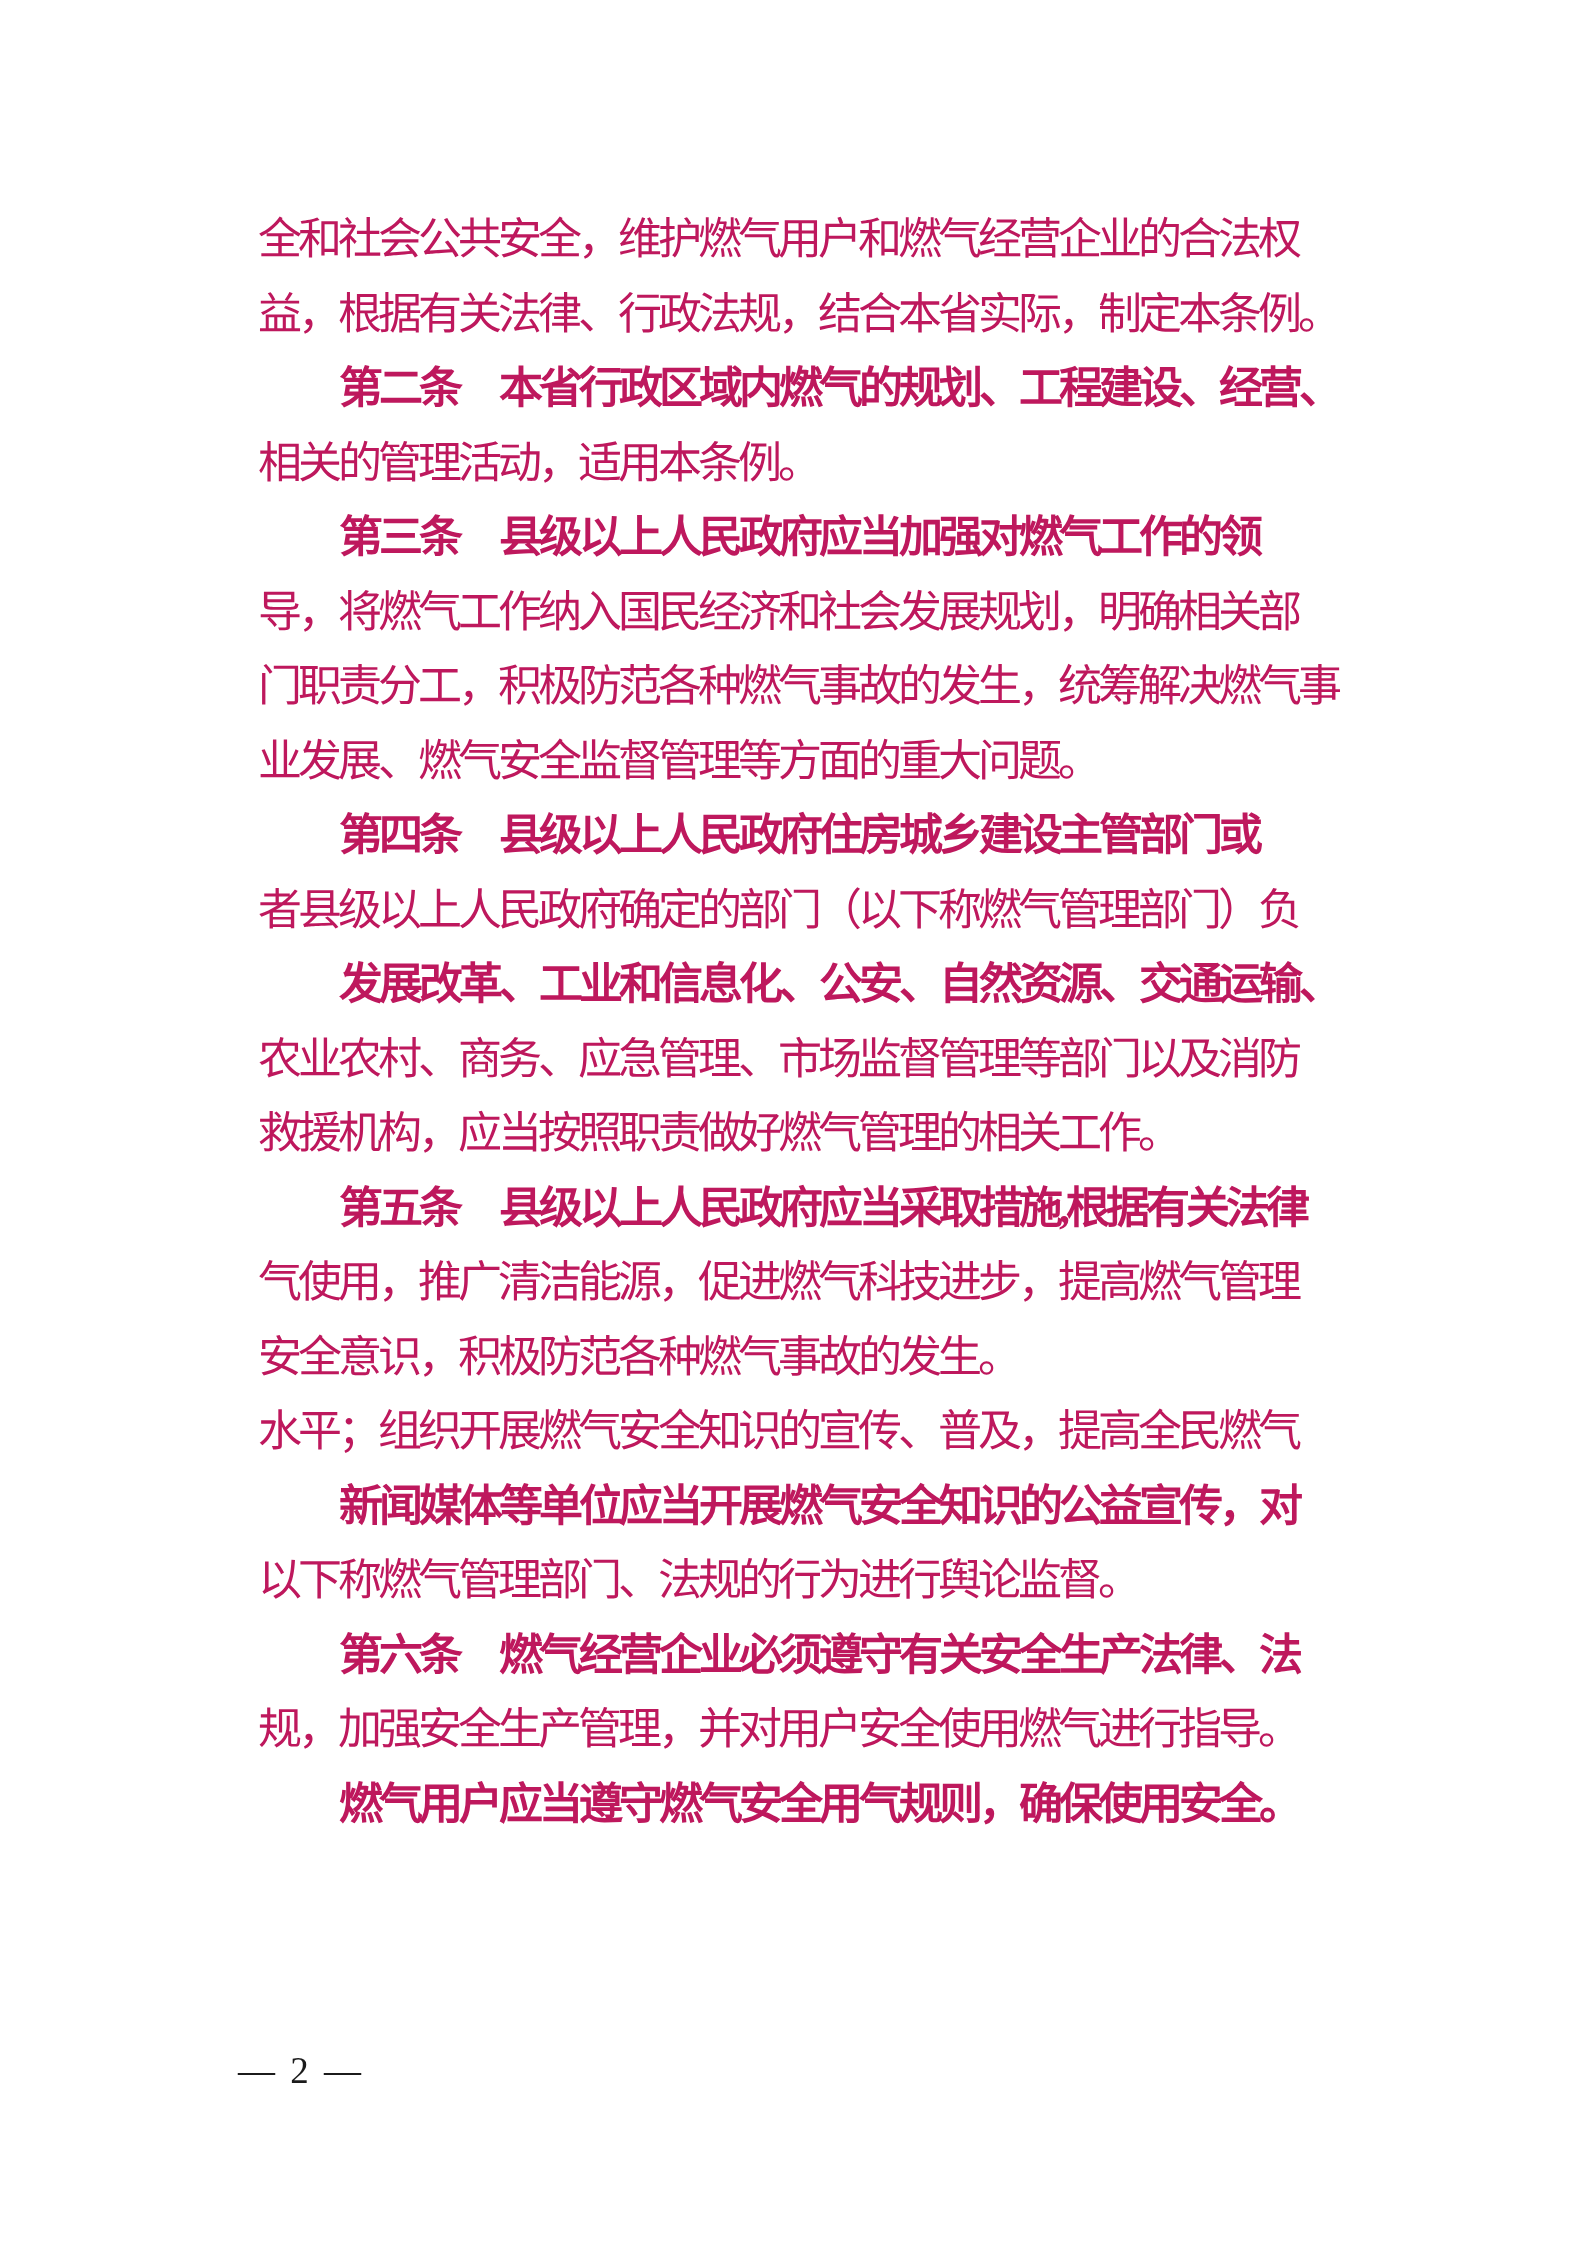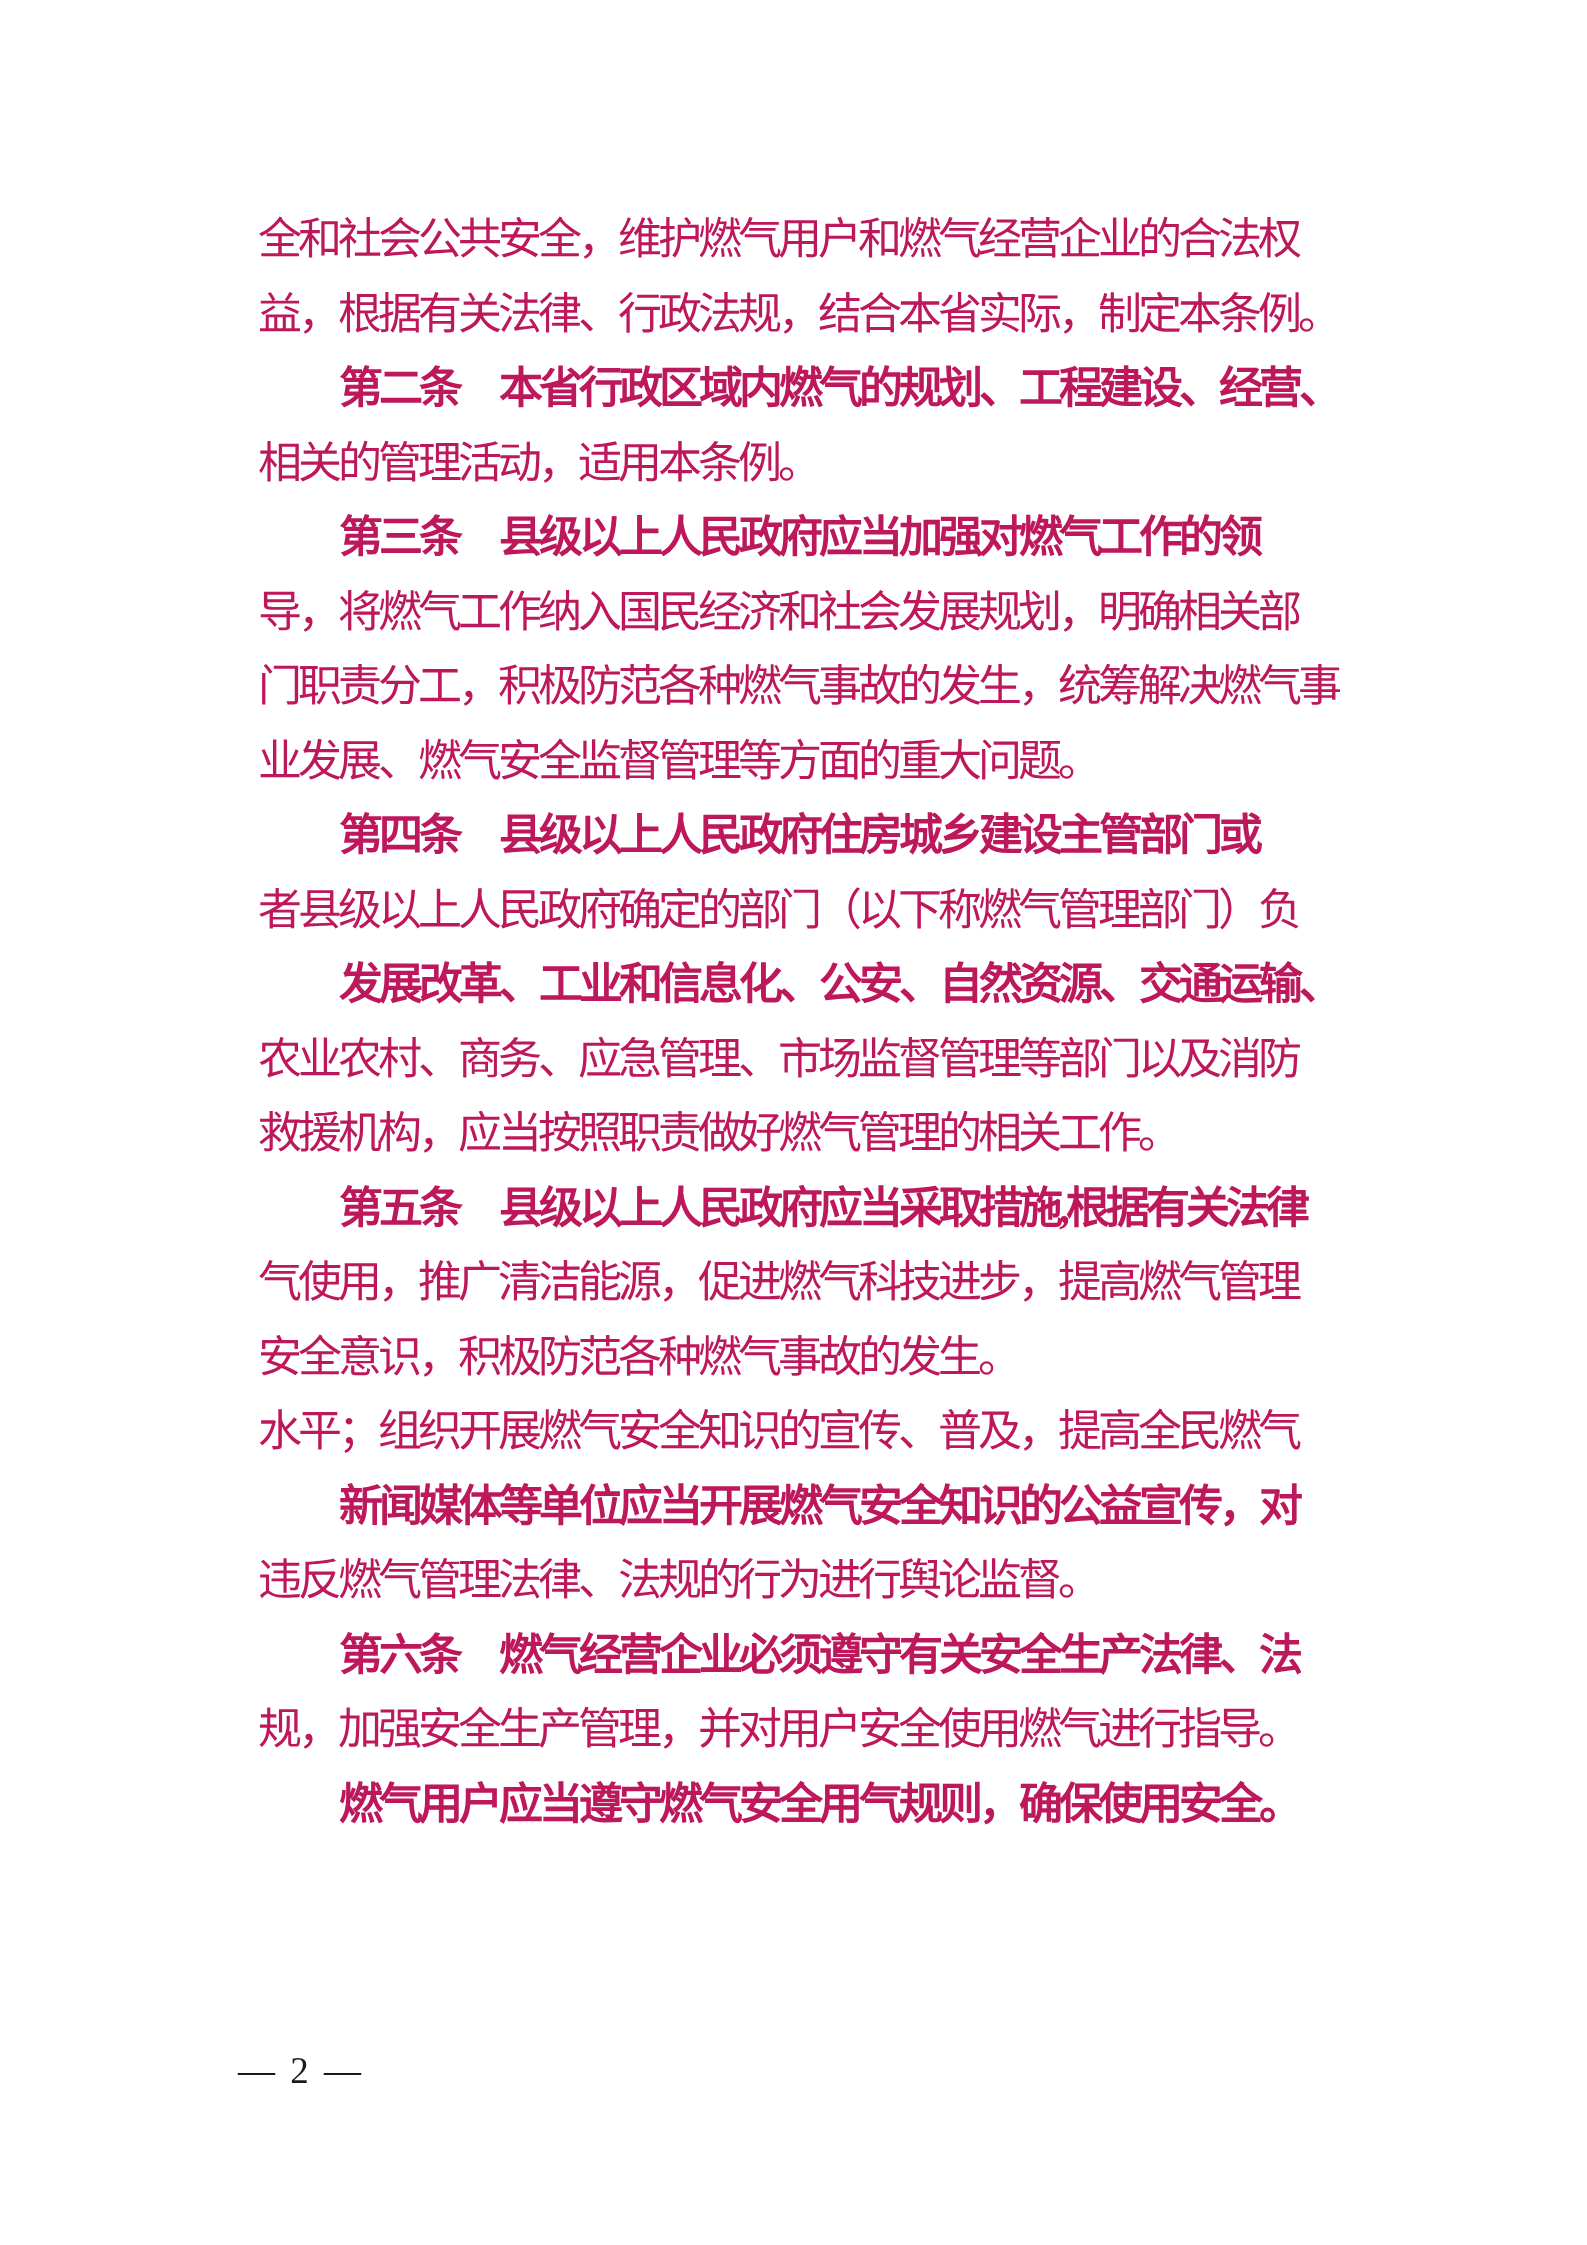--- a/index.html
+++ b/index.html
@@ -61,19 +61,19 @@
       <div class="line indent">第四条　县级以上人民政府住房城乡建设主管部门或</div>
       <div class="line">者县级以上人民政府确定的部门（以下称燃气管理部门）负</div>
       <div class="line indent">发展改革、工业和信息化、公安、自然资源、交通运输、</div>
       <div class="line">农业农村、商务、应急管理、市场监督管理等部门以及消防</div>
       <div class="line">救援机构，应当按照职责做好燃气管理的相关工作。</div>
       <div class="line indent">第五条　县级以上人民政府应当采取措施,根据有关法律</div>
       <div class="line">气使用，推广清洁能源，促进燃气科技进步，提高燃气管理</div>
       <div class="line">安全意识，积极防范各种燃气事故的发生。</div>
       <div class="line">水平；组织开展燃气安全知识的宣传、普及，提高全民燃气</div>
       <div class="line indent">新闻媒体等单位应当开展燃气安全知识的公益宣传，对</div>
-      <div class="line">违反燃气管理法律、法规的行为进行舆论监督。</div>
+      <div class="line">以下称燃气管理部门、法规的行为进行舆论监督。</div>
       <div class="line indent">第六条　燃气经营企业必须遵守有关安全生产法律、法</div>
       <div class="line">规，加强安全生产管理，并对用户安全使用燃气进行指导。</div>
       <div class="line indent">燃气用户应当遵守燃气安全用气规则，确保使用安全。</div>
     </div>
   <div class="footer">— 2 —</div>
 </div>
 
 </body></html>

